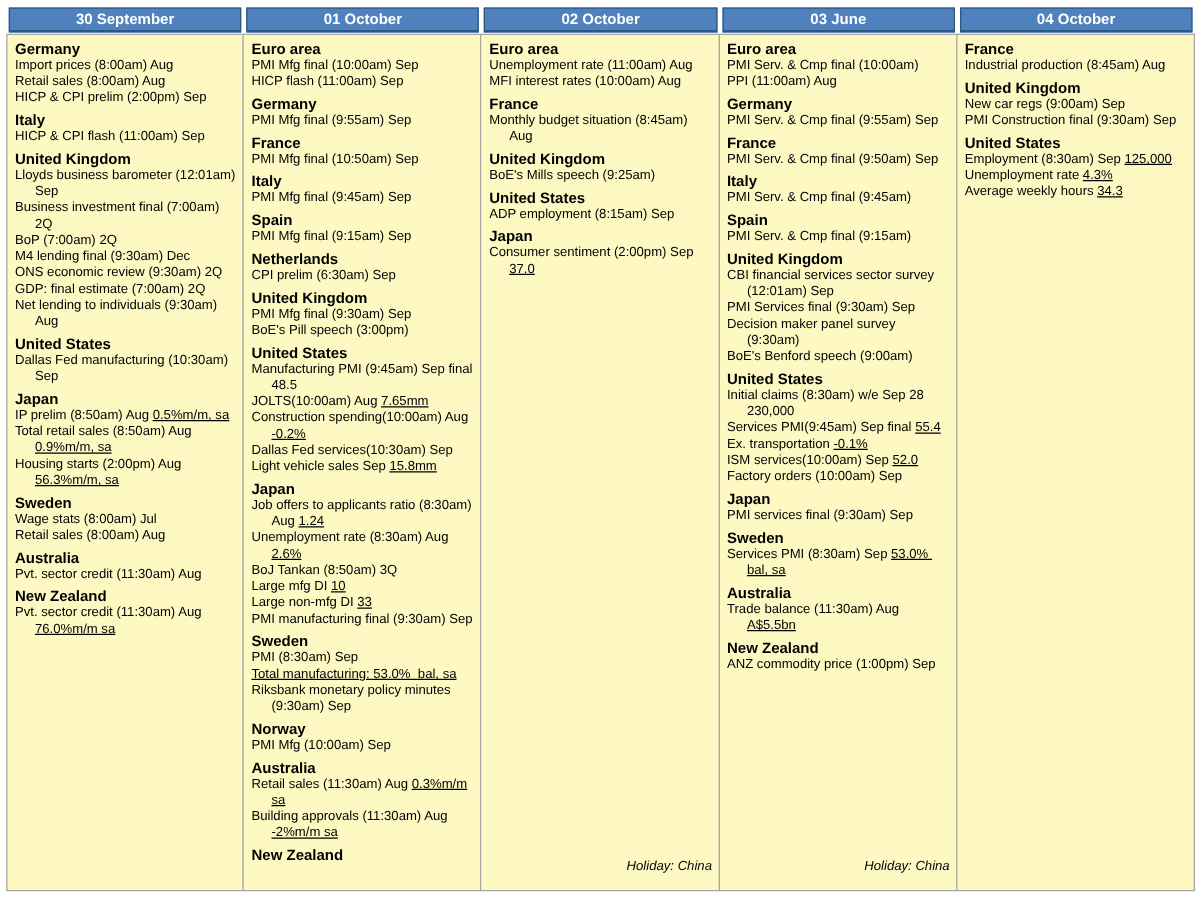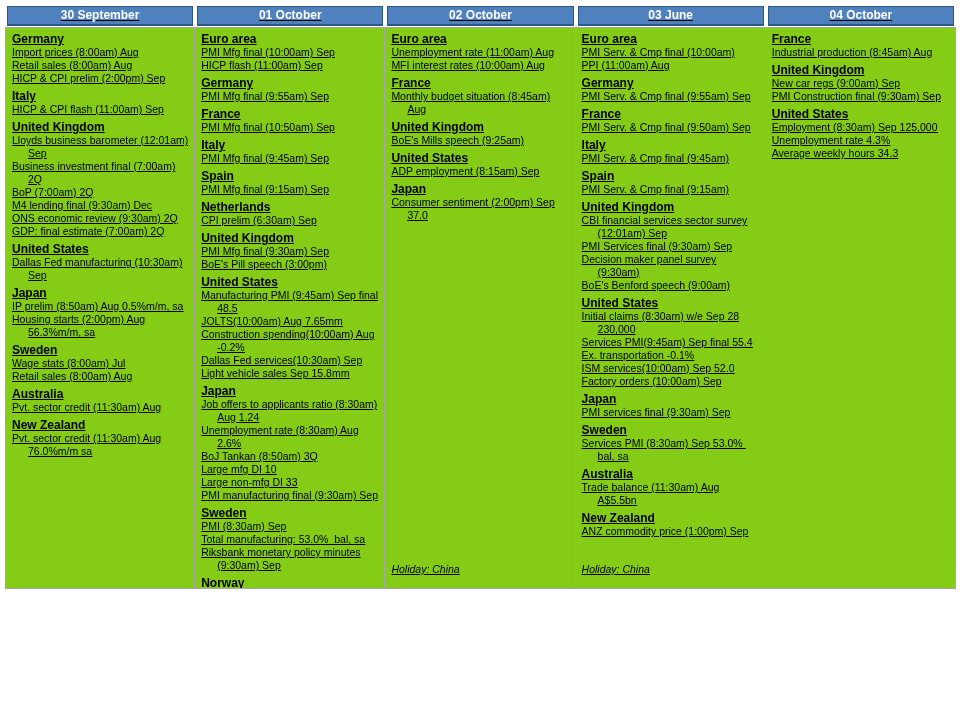--- a/index.html
+++ b/index.html
@@ -7,23 +7,22 @@
   body {
     width: 962px; height: 720px;
     background: #ffffff;
     font-family: "Liberation Sans", sans-serif;
     color: #000;
     position: relative;
     overflow: hidden;
   }
   .table {
     position: absolute; left: 5px; top: 6px;
-    width: 951px; height: 583px;
+    width: 951px; height: 707px;
     display: flex;
-    text-decoration: underline;
   }
   .col {
     width: 20%;
     display: flex; flex-direction: column;
   }
   .col-header {
     margin: 0 2px;
     background: #4E81BD;
     border: 1px solid #2C5884;
     border-bottom-width: 2px;
@@ -34,21 +33,21 @@
     text-align: center;
     padding: 1px 0 2px 0;
   }
   .col-body {
     flex: 1;
     margin-top: 1px;
     border: 1px solid #A6A6A6;
     padding: 4px 5px 6px 6px;
     display: flex; flex-direction: column;
     overflow: hidden;
-    background: #84cc16;
+    background: #fef9c3;
   }
   .col + .col .col-body { margin-left: -1px; }
   .section { margin-top: 4px; }
   .section:first-child { margin-top: 0; }
   .country {
     font-weight: bold;
     font-size: 12px;
     line-height: 14px;
   }
   .event {
@@ -57,20 +56,21 @@
     padding-left: 16px;
     text-indent: -16px;
   }
   .u { text-decoration: underline; }
   .holiday {
     margin-top: auto;
     font-style: italic;
     font-size: 10.5px;
     line-height: 13px;
     padding-bottom: 6px;
+    text-align: right;
   }
 </style>
 </head>
 <body>
 
 <div class="table">
     <div class="col">
       <div class="col-header">30 September</div>
       <div class="col-body">
         <div class="section">
@@ -84,28 +84,30 @@
           <div class="event"><span>HICP &amp; CPI flash (11:00am) Sep</span></div>
         </div>
         <div class="section">
           <div class="country">United Kingdom</div>
           <div class="event"><span>Lloyds business barometer (12:01am) Sep</span></div>
           <div class="event"><span>Business investment final (7:00am) 2Q</span></div>
           <div class="event"><span>BoP (7:00am) 2Q</span></div>
           <div class="event"><span>M4 lending final (9:30am) Dec</span></div>
           <div class="event"><span>ONS economic review (9:30am) 2Q</span></div>
           <div class="event"><span>GDP: final estimate (7:00am) 2Q</span></div>
+          <div class="event"><span>Net lending to individuals (9:30am) Aug</span></div>
         </div>
         <div class="section">
           <div class="country">United States</div>
           <div class="event"><span>Dallas Fed manufacturing (10:30am) Sep</span></div>
         </div>
         <div class="section">
           <div class="country">Japan</div>
           <div class="event"><span>IP prelim (8:50am) Aug </span><span class="u">0.5%m/m, sa</span></div>
+          <div class="event"><span>Total retail sales (8:50am) Aug </span><span class="u">0.9%m/m, sa</span></div>
           <div class="event"><span>Housing starts (2:00pm) Aug </span><span class="u">56.3%m/m, sa</span></div>
         </div>
         <div class="section">
           <div class="country">Sweden</div>
           <div class="event"><span>Wage stats (8:00am) Jul</span></div>
           <div class="event"><span>Retail sales (8:00am) Aug</span></div>
         </div>
         <div class="section">
           <div class="country">Australia</div>
           <div class="event"><span>Pvt. sector credit (11:30am) Aug</span></div>
@@ -172,20 +174,21 @@
           <div class="event"><span class="u">Total manufacturing: 53.0%&nbsp; bal, sa</span></div>
           <div class="event"><span>Riksbank monetary policy minutes (9:30am) Sep</span></div>
         </div>
         <div class="section">
           <div class="country">Norway</div>
           <div class="event"><span>PMI Mfg (10:00am) Sep</span></div>
         </div>
         <div class="section">
           <div class="country">Australia</div>
           <div class="event"><span>Retail sales (11:30am) Aug </span><span class="u">0.3%m/m sa</span></div>
+          <div class="event"><span>Building approvals (11:30am) Aug </span><span class="u">-2%m/m sa</span></div>
         </div>
         <div class="section">
           <div class="country">New Zealand</div>
         </div>
       </div>
     </div>
     <div class="col">
       <div class="col-header">02 October</div>
       <div class="col-body">
         <div class="section">

